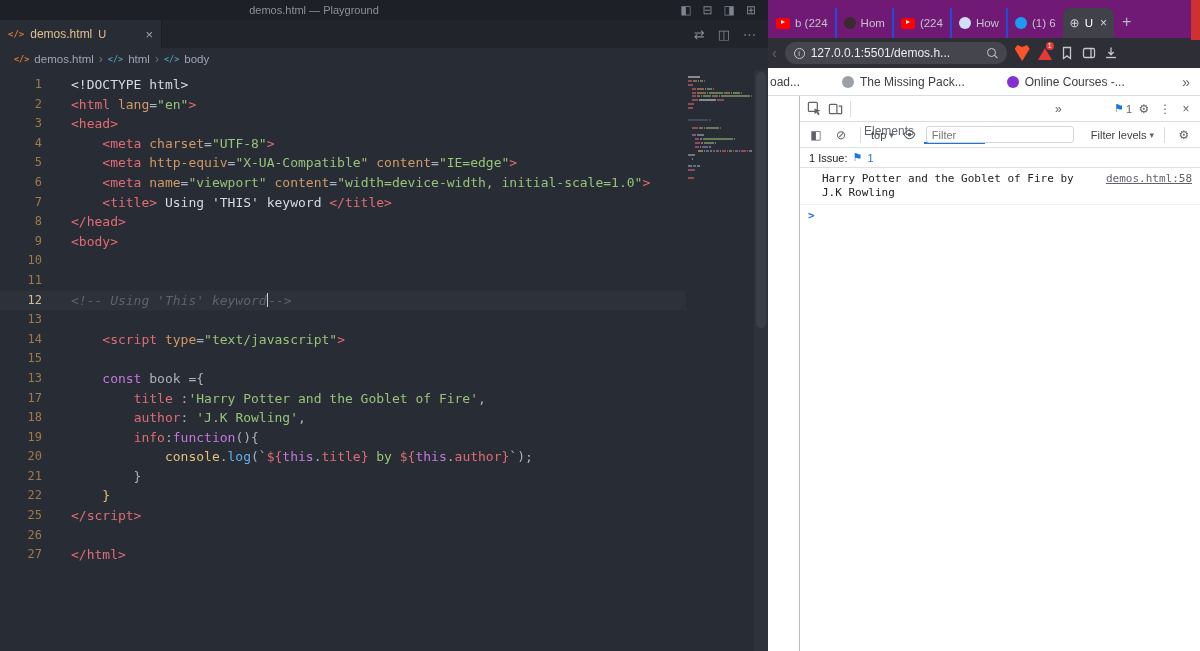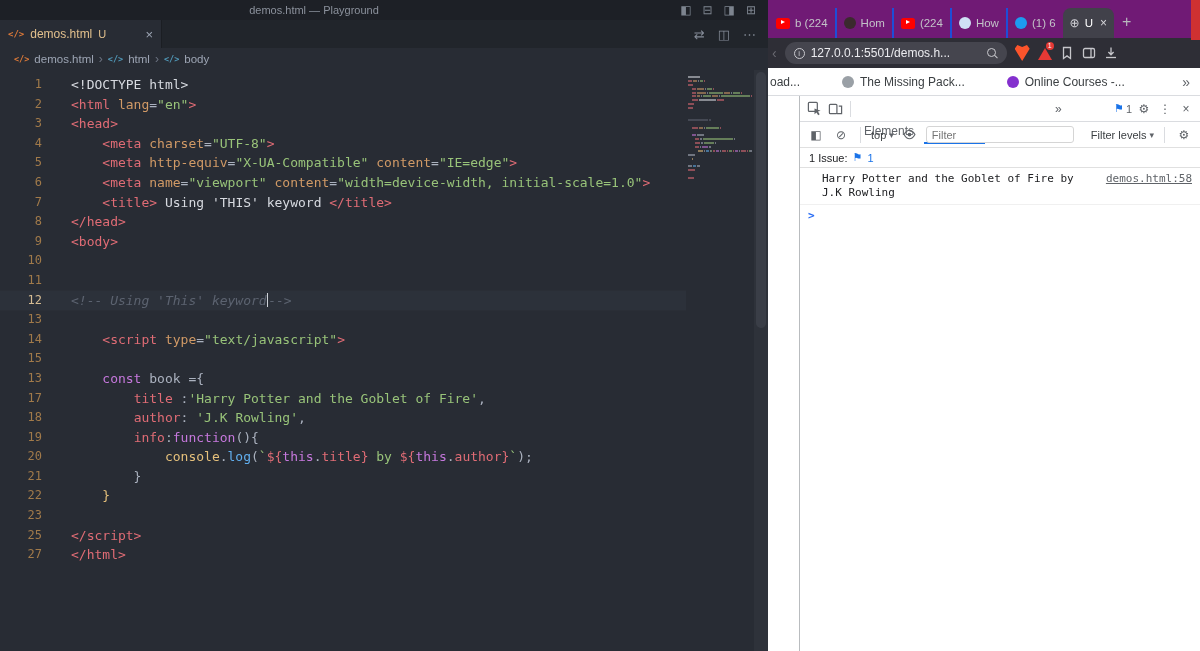--- a/index.html
+++ b/index.html
@@ -231,26 +231,26 @@
           </div>
           <div class="vs-line">
             <span class="ln">21</span>
             <span class="cd"><span class="tk-pl">        }</span></span>
           </div>
           <div class="vs-line">
             <span class="ln">22</span>
             <span class="cd"><span class="tk-pl">    </span><span class="tk-obj">}</span></span>
           </div>
           <div class="vs-line">
-            <span class="ln">23</span>
-            <span class="cd"></span>
-          </div>
-          <div class="vs-line">
             <span class="ln">25</span>
             <span class="cd"><span class="tk-tag">&lt;/script&gt;</span></span>
+          </div>
+          <div class="vs-line">
+            <span class="ln">26</span>
+            <span class="cd"></span>
           </div>
           <div class="vs-line">
             <span class="ln">27</span>
             <span class="cd"><span class="tk-tag">&lt;/html&gt;</span></span>
           </div>
         </div>
       <div class="vs-minimap">
         <div>
             <div class="mini-ln">
               <span class="mk tk-wh" style="width: 12px;"></span>

